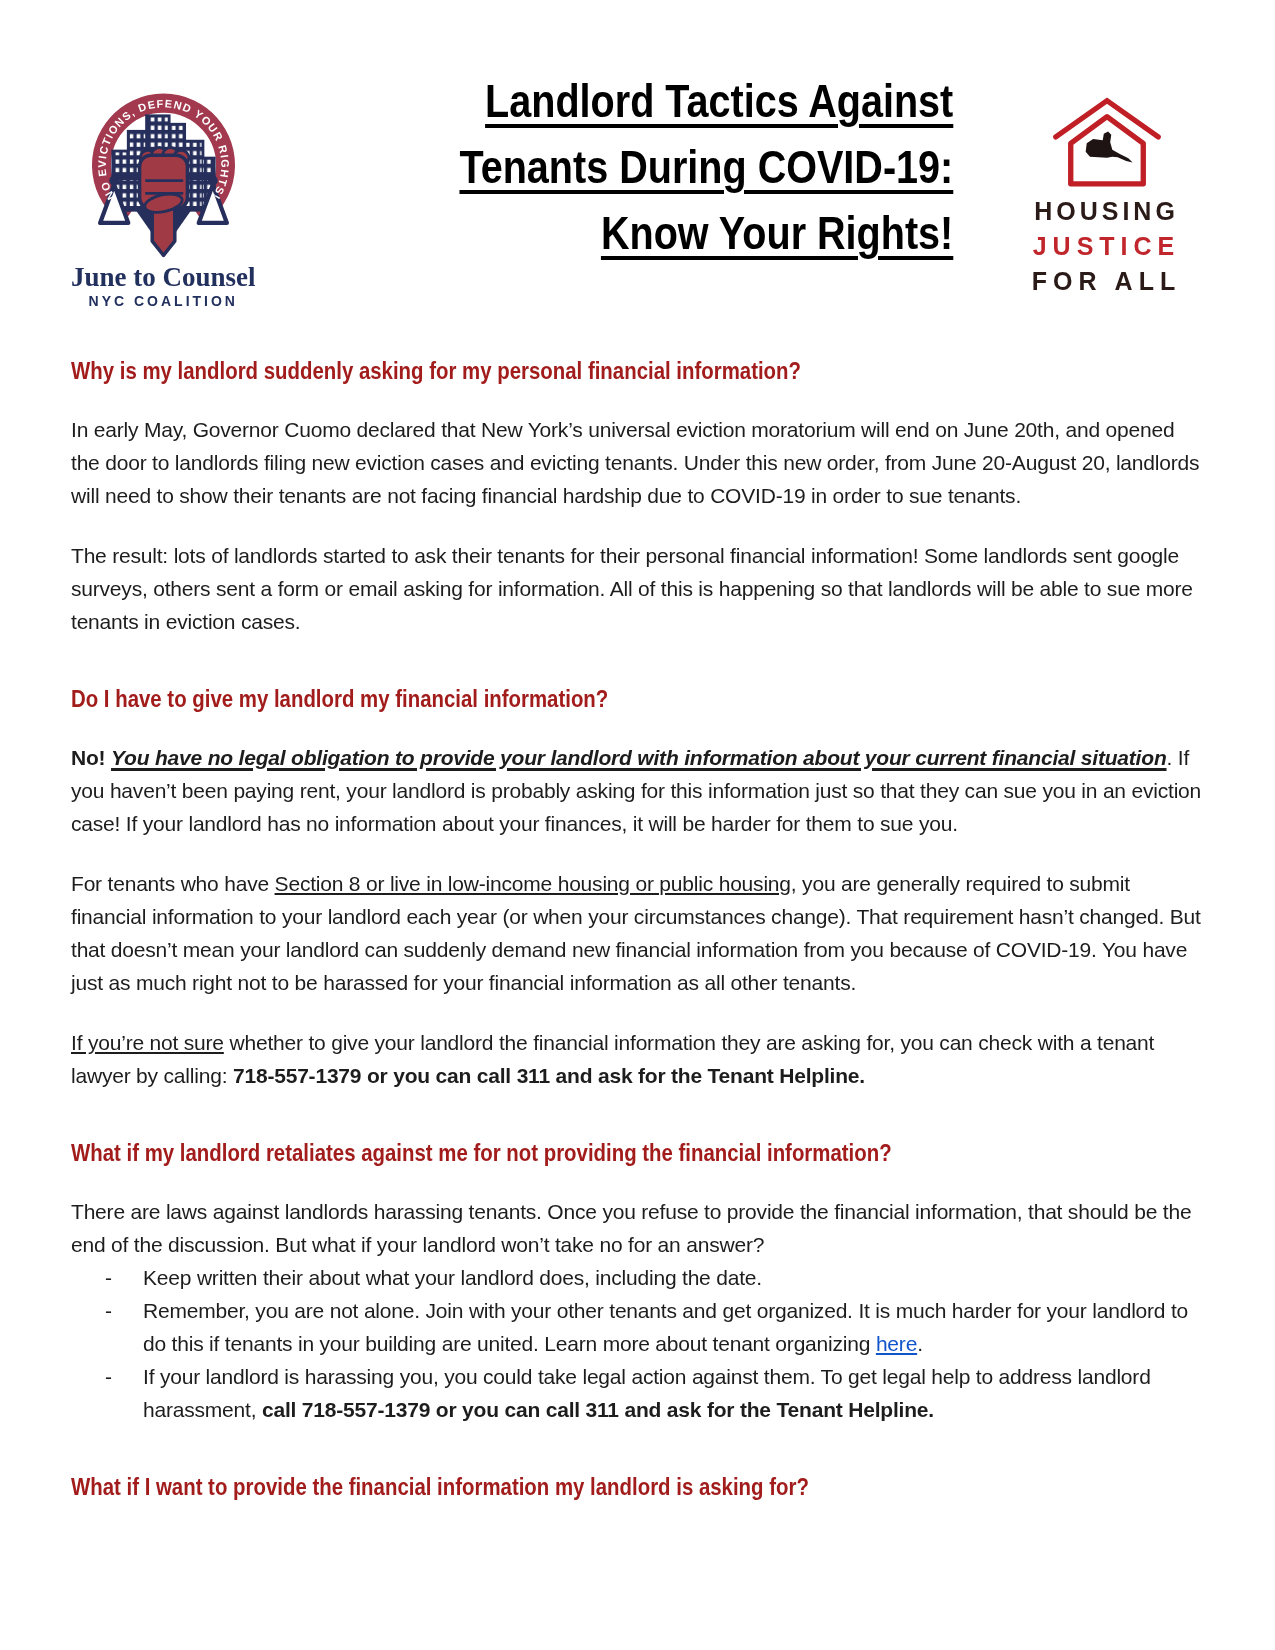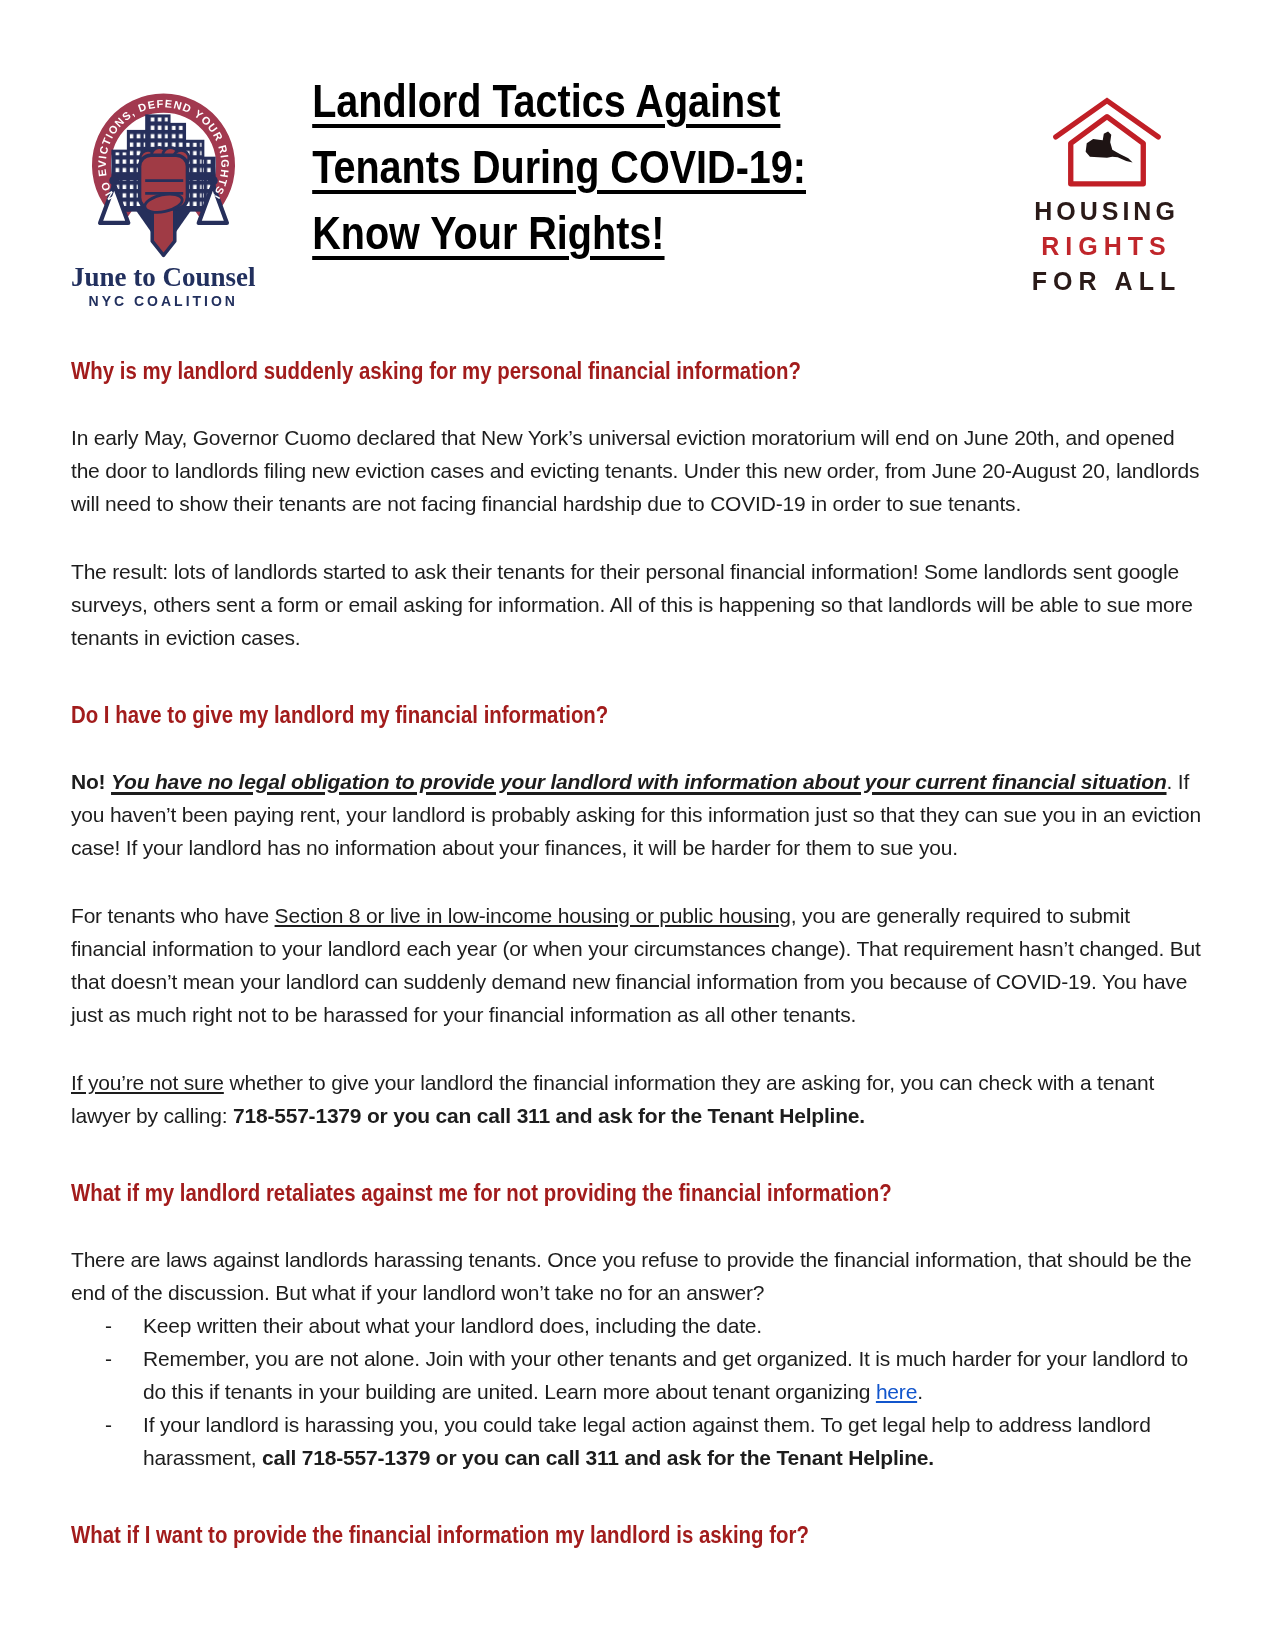--- a/index.html
+++ b/index.html
@@ -10,38 +10,38 @@
 
   
   .header { display: flex; align-items: flex-start; padding-top: 60px; }
   .logo-left { flex: 0 0 165px; margin-top: 22px; text-align: center; }
   .logo-left svg { width: 155px; height: auto; display: block; margin: 0 auto; }
   .rtc-name { font-family: "Liberation Serif", serif; font-weight: 700; color: #22305E;
               font-size: 27px; line-height: 30px; margin-top: 2px; white-space: nowrap; }
   .rtc-sub  { font-weight: 700; color: #22305E; font-size: 14px; letter-spacing: 3px;
               line-height: 18px; text-align: center; }
 
-  .title-wrap { flex: 1 1 auto; text-align: left; padding: 8px 4px 0 4px; }
+  .title-wrap { flex: 1 1 auto; text-align: right; padding: 8px 4px 0 4px; }
   .title-line { font-size: 46px; font-weight: 700; color: #000; line-height: 66px;
                 text-decoration: underline; text-decoration-thickness: 4px;
                 text-underline-offset: 7px; transform: scaleX(0.86);
                 transform-origin: center; white-space: nowrap; }
 
   .logo-right { flex: 0 0 195px; margin-top: 30px; text-align: center; }
   .logo-right svg { width: 128px; height: auto; display: block; margin: 0 auto 6px auto; }
   .hjfa-line { font-weight: 700; font-size: 25px; line-height: 35px; letter-spacing: 4px;
                color: #2A1A18; white-space: nowrap; }
   .hjfa-line.justice { color: #C0262B; letter-spacing: 6px; }
   .hjfa-line.forall  { letter-spacing: 6px; }
 
   
   .q { color: #A21C1C; font-weight: 700; font-size: 24px; line-height: 30px;
        margin-top: 46px; transform: scaleX(0.85); transform-origin: left center;
        white-space: nowrap; }
-  .p { font-size: 21px; line-height: 33px; margin-top: 35px; letter-spacing: -0.2px; }
+  .p { font-size: 21px; line-height: 33px; margin-top: 27px; letter-spacing: -0.2px; }
   .b   { font-weight: 700; }
   .u   { text-decoration: underline; text-align: right; }
   .biu { font-weight: 700; font-style: italic; text-decoration: underline;
          text-decoration-thickness: 2.5px; text-underline-offset: 3px; }
   .link { color: #1155CC; text-decoration: underline; cursor: pointer; }
 
   .bullets { margin-top: 0; }
   .bullet { display: flex; font-size: 21px; line-height: 33px; letter-spacing: -0.2px; }
   .bullet .marker { flex: 0 0 38px; margin-left: 34px; }
   .bullet .btext  { flex: 1 1 auto; }
@@ -115,21 +115,21 @@
       <div class="title-line">Know Your Rights!</div>
     </div>
 
     <div class="logo-right">
       <svg viewBox="0 0 120 92">
         <path d="M 12 44 L 60 10 L 108 44" stroke="#C11F26" stroke-width="5" fill="none" stroke-linecap="round"></path>
         <path d="M 26 50 L 60 25 L 94 50 L 94 88 L 26 88 Z" stroke="#C11F26" stroke-width="5" fill="#ffffff" stroke-linejoin="round"></path>
         <path d="M 40 58 L 41 50 L 47 46 L 56 47 L 57 41 L 61 39 L 64 42 L 63 49 L 65 56 L 72 60 L 80 64 L 84 68 L 78 66.5 L 70 63 L 65 62.5 L 60 63.5 L 44 62.5 Z" fill="#1E1414"></path>
       </svg>
       <div class="hjfa-line">HOUSING</div>
-      <div class="hjfa-line justice">RIGHTS</div>
+      <div class="hjfa-line justice">JUSTICE</div>
       <div class="hjfa-line forall">FOR ALL</div>
     </div>
   </div>
 
   <h2 class="q">Why is my landlord suddenly asking for my personal financial information?</h2>
   <p class="p">In early May, Governor Cuomo declared that New York’s universal eviction moratorium will end on June 20th, and opened the door to landlords filing new eviction cases and evicting tenants. Under this new order, from June 20-August 20, landlords will need to show their tenants are not facing financial hardship due to COVID-19 in order to sue tenants.</p>
   <p class="p">The result: lots of landlords started to ask their tenants for their personal financial information! Some landlords sent google surveys, others sent a form or email asking for information. All of this is happening so that landlords will be able to sue more tenants in eviction cases.</p>
 
   <h2 class="q">Do I have to give my landlord my financial information?</h2>
   <p class="p"><span class="b">No! </span><span class="biu">You have no legal obligation to provide your landlord with information about your current financial situation</span><span>. If you haven’t been paying rent, your landlord is probably asking for this information just so that they can sue you in an eviction case! If your landlord has no information about your finances, it will be harder for them to sue you.</span></p>

